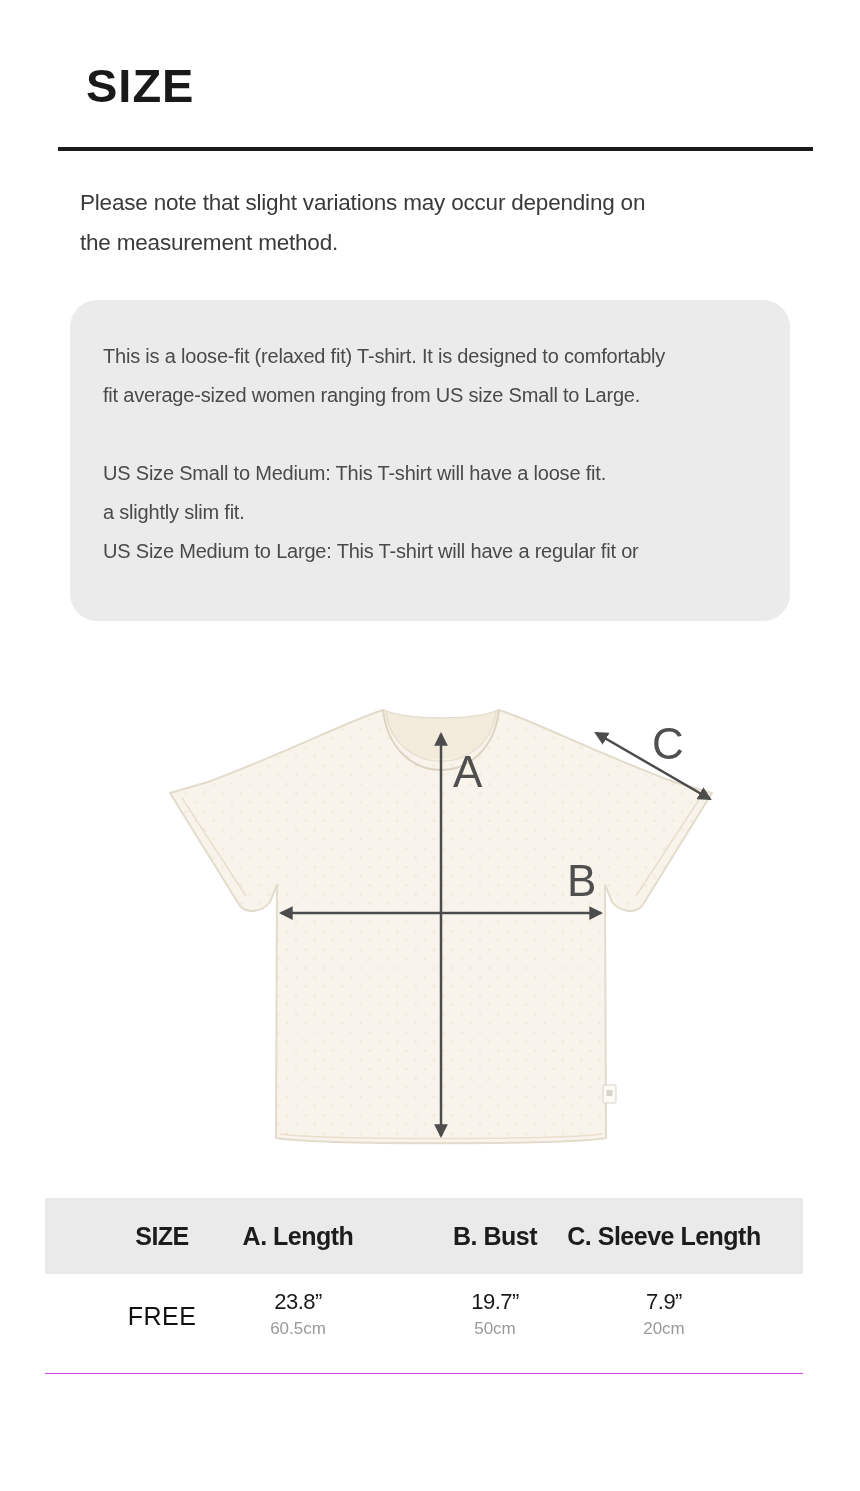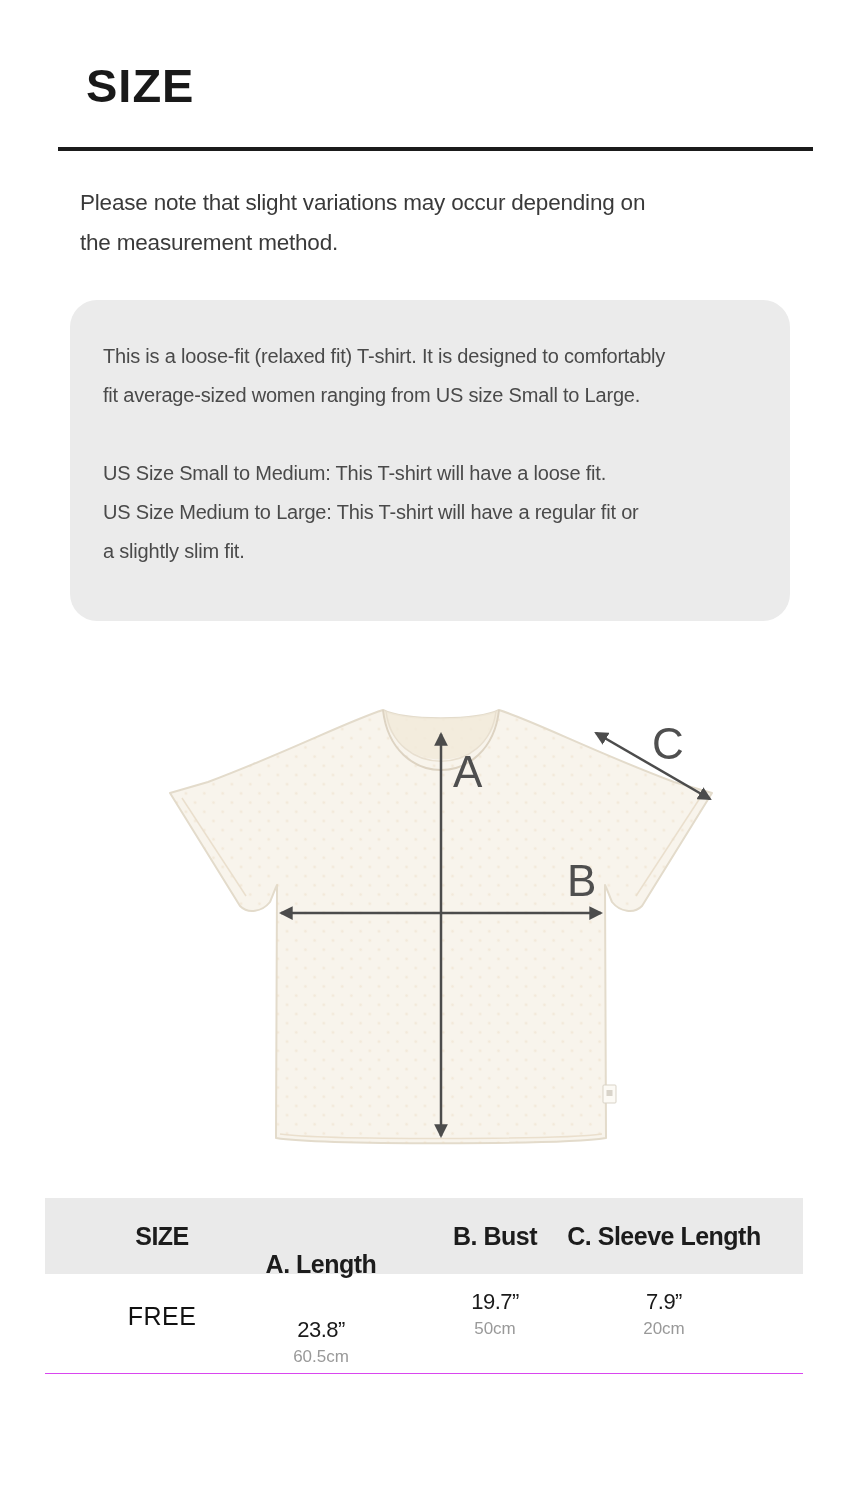--- a/index.html
+++ b/index.html
@@ -82,21 +82,21 @@
     letter-spacing:0.5px;
   }
   .td-val{ top:12px; }
   .td-val .inch{
     font-size:22px; color:#1a1a1a; font-weight:500;
     line-height:32px; letter-spacing:-0.5px;
   }
   .td-val .cm{
     font-size:17px; color:#999999; line-height:22px;
   }
-  .c1{left:117px;} .c2{left:276px;margin-top:28px;} .c3{left:450px;} .c4{left:619px;}
+  .c1{left:117px;} .c2{left:253px;} .c3{left:450px;} .c4{left:619px;}
 </style>
 </head>
 <body>
 
 <div class="page">
 
   <div class="title">SIZE</div>
   <div class="title-rule"></div>
 
   <div class="intro">
@@ -104,22 +104,22 @@
     <div class="line">the measurement method.</div>
   </div>
 
   <div class="note-box">
     <div class="para">
       <div class="line">This is a loose-fit (relaxed fit) T-shirt. It is designed to comfortably</div>
       <div class="line">fit average-sized women ranging from US size Small to Large.</div>
     </div>
     <div class="para">
       <div class="line">US Size Small to Medium: This T-shirt will have a loose fit.</div>
+      <div class="line">a slightly slim fit.</div>
       <div class="line">US Size Medium to Large: This T-shirt will have a regular fit or</div>
-      <div class="line">a slightly slim fit.</div>
     </div>
   </div>
 
   <div class="diagram">
     <svg viewBox="0 0 600 470" width="600" height="470">
       <defs>
         <pattern id="dots" width="13" height="13" patternUnits="userSpaceOnUse" patternTransform="rotate(45)">
           <circle cx="3" cy="3" r="1.5" fill="#ead9bd" opacity="0.38"></circle>
         </pattern>
         <marker id="ah" viewBox="0 0 10 10" refX="8.5" refY="5" markerWidth="5.5" markerHeight="5.5" orient="auto-start-reverse">

